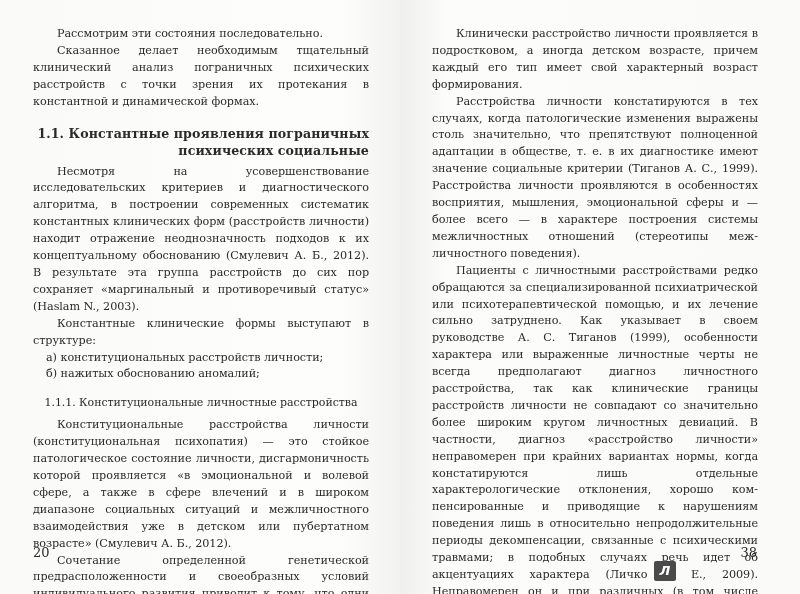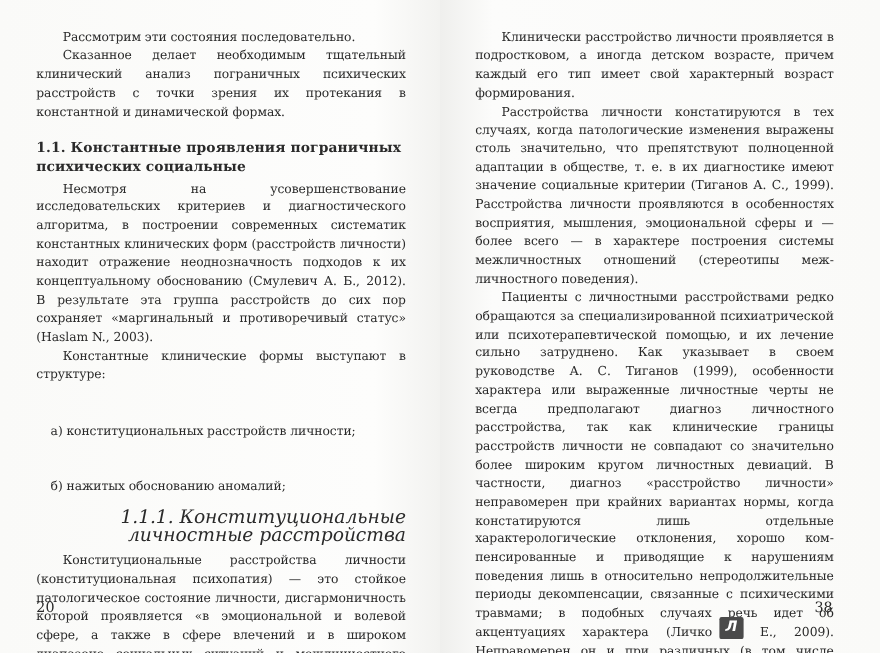--- a/index.html
+++ b/index.html
@@ -18,36 +18,35 @@
       position: absolute;
       font-size: 11.2px;
       line-height: 16.9px;
       text-align: justify;
       hyphens: manual;
       letter-spacing: -0.05px;
     }
     .page-left .text-block { left: 33px; top: 26px; width: 336px; }
     .page-right .text-block { left: 32px; top: 26px; width: 326px; }
     p { margin: 0; text-indent: 24px; }
-    .list p { text-indent: 13px; margin-top: 34px; }
+    .list p { text-indent: 13px; }
     h2.section {
       margin: 14px 0 5px 0;
-      text-align: left;
+      text-align: right;
       font-size: 12.6px;
       line-height: 17px;
       font-weight: bold;
       font-family: "DejaVu Serif", "Liberation Serif", serif;
       letter-spacing: 0.1px;
     }
     h3.subsection {
       margin: 11px 0 6px 0;
-      text-align: right;
-      font-size: 17px;
+      text-align: center;
+      font-size: 11px;
       line-height: 17px;
-      font-style: italic;
       font-weight: normal;
     }
     .page-number {
       position: absolute;
       top: 545px;
       font-size: 13px;
       color: #2a2a2a;
       text-align: right;
     }
     .page-left .page-number { left: 33px; }

